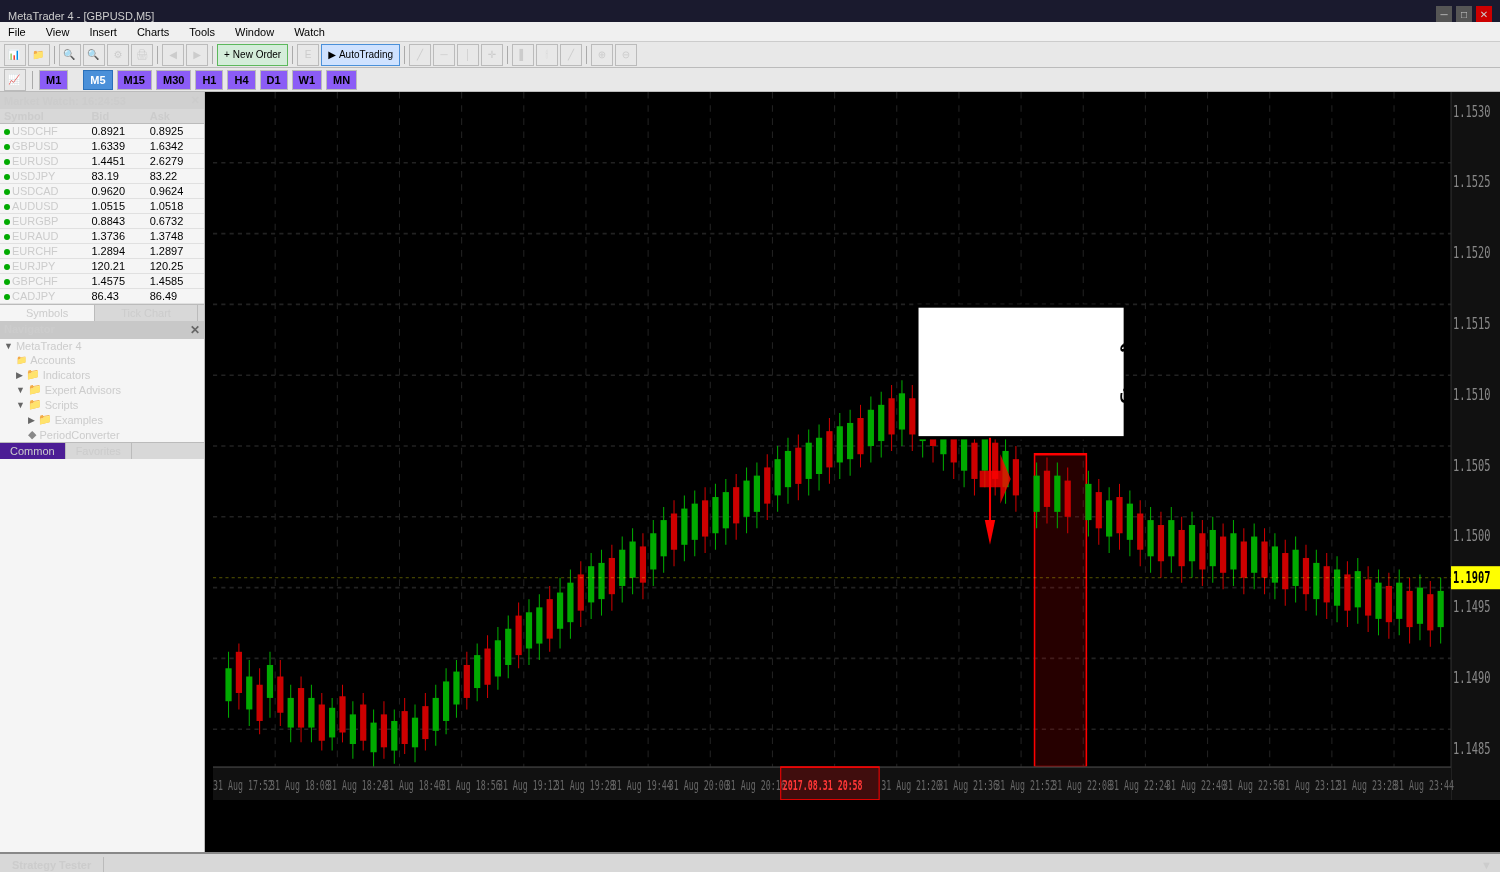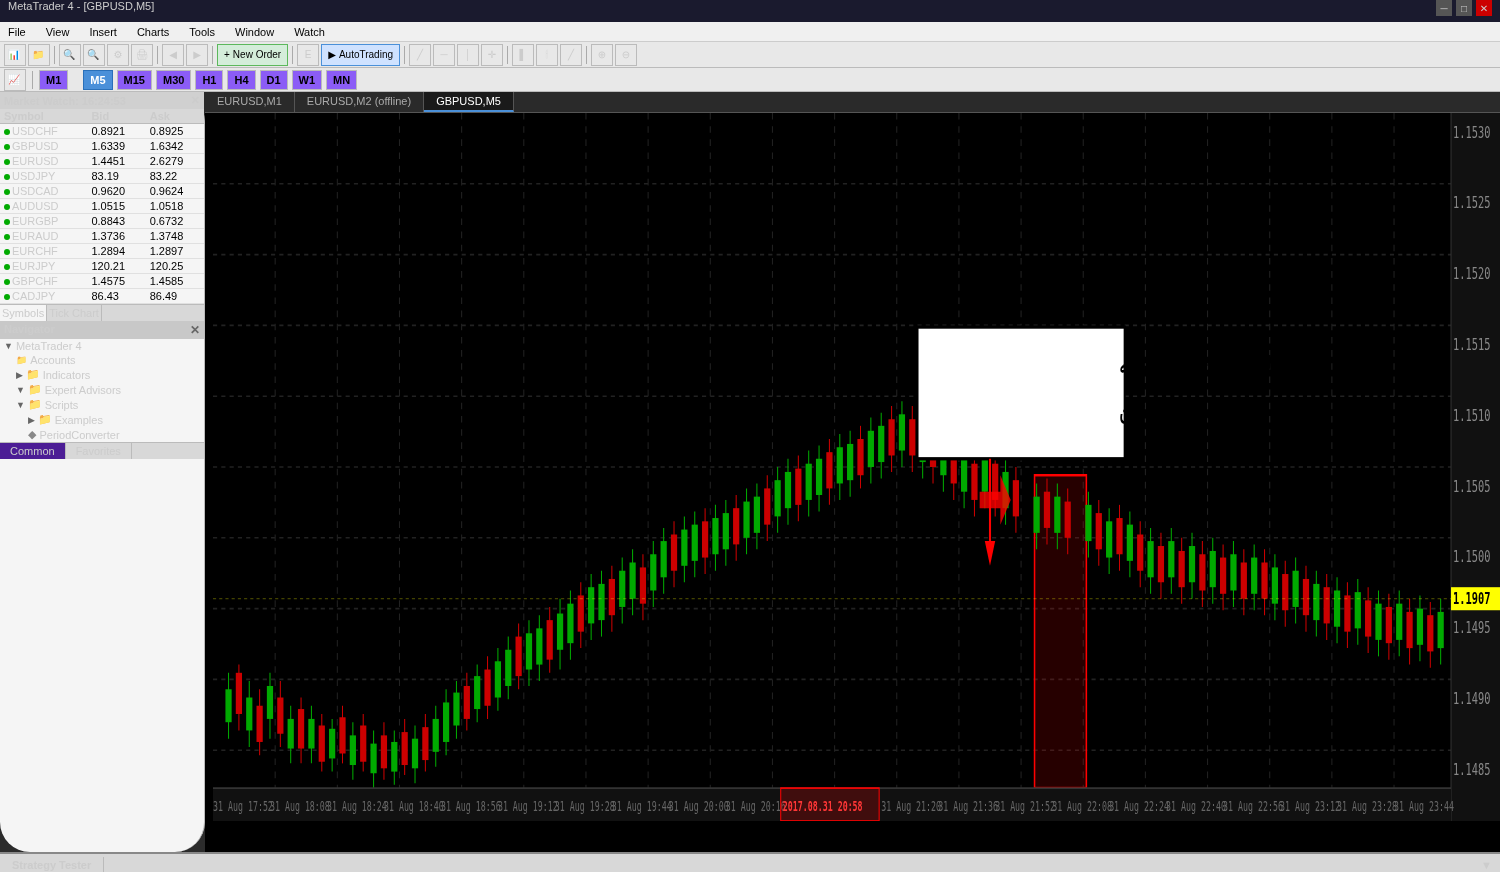--- a/index.html
+++ b/index.html
@@ -1,19 +1,19 @@
 <!DOCTYPE html>
 <html><head>
   <meta charset="utf-8">
   <style>
     * { box-sizing: border-box; margin: 0; padding: 0; }
     body { font-family: 'Segoe UI', Tahoma, sans-serif; font-size: 11px; background: #2b2b2b; color: #ccc; overflow: hidden; width: 1500px; height: 872px; }
     
     
-    #titlebar { background: #1a1a2e; color: #ccc; height: 22px; display: flex; align-items: flex-start; padding: 0 8px; justify-content: space-between; }
+    #titlebar { background: #1a1a2e; color: #ccc; height: 22px; display: flex; align-items: flex-end; padding: 0 8px; justify-content: space-between; }
     #titlebar .controls { display: flex; gap: 4px; }
     #titlebar .ctrl-btn { width: 16px; height: 16px; background: #555; display: flex; align-items: center; justify-content: center; font-size: 10px; cursor: pointer; color: #ccc; }
     #titlebar .ctrl-btn.close { background: #c00; }
 
     
     #menubar { background: #f0f0f0; color: #000; height: 20px; display: flex; align-items: center; padding: 0 4px; gap: 12px; border-bottom: 1px solid #ccc; }
     #menubar span { font-size: 11px; cursor: pointer; padding: 0 4px; }
 
     
     #toolbar { background: #e8e8e8; height: 26px; display: flex; align-items: center; padding: 0 4px; gap: 2px; border-bottom: 1px solid #bbb; }
@@ -24,36 +24,36 @@
 
     
     #toolbar2 { background: #e8e8e8; height: 24px; display: flex; align-items: center; padding: 0 4px; gap: 4px; border-bottom: 1px solid #bbb; }
     .tb2-btn { height: 20px; padding: 0 6px; background: #8b5cf6; border: 1px solid #bbb; font-size: 11px; cursor: pointer; font-weight: bold; }
     .tb2-active { background: #4a90d9; color: white; border-color: #2a70b9; margin-left: 11px; }
 
     
     #main { display: flex; height: calc(872px - 22px - 20px - 26px - 24px - 20px); }
 
     
-    #left-panel { width: 205px; background: #f5f5f5; border-right: 1px solid #bbb; display: flex; flex-direction: column; border-radius: 30px; }
+    #left-panel { width: 205px; background: #f5f5f5; border-right: 1px solid #bbb; display: flex; flex-direction: column; }
     
     
     #market-watch { flex: 0 0 auto; }
     #mw-header { background: #d0d0d0; padding: 2px 4px; font-weight: bold; font-size: 11px; display: flex; justify-content: space-between; align-items: center; }
     #mw-table { width: 100%; border-collapse: collapse; font-size: 11px; }
     #mw-table th { background: #d8d8d8; padding: 1px 4px; text-align: left; border-bottom: 1px solid #bbb; }
     #mw-table td { padding: 1px 4px; border-bottom: 1px solid #e0e0e0; }
     .dot { width: 6px; height: 6px; border-radius: 50%; background: #888; display: inline-block; margin-right: 2px; }
     .dot-green { background: #00aa00; }
     .bid { color: #000; }
     .ask { color: #000; }
 
     
     #mw-tabs { display: flex; background: #d8d8d8; border-top: 1px solid #bbb; }
-    #mw-tabs span { padding: 2px 2px; cursor: pointer; font-size: 11px; border-right: 1px solid #bbb; }
+    #mw-tabs span { padding: 2px 26px; cursor: pointer; font-size: 11px; border-right: 1px solid #bbb; }
     #mw-tabs span.active { background: #f5f5f5; }
 
     
     #navigator { flex: 1; overflow: auto; }
     #nav-header { background: #c8c8c8; padding: 2px 4px; font-weight: bold; font-size: 11px; display: flex; justify-content: space-between; }
     .nav-item { padding: 1px 4px; font-size: 11px; cursor: pointer; display: flex; align-items: center; gap: 3px; }
     .nav-indent1 { padding-left: 16px; }
     .nav-indent2 { padding-left: 28px; }
     .nav-tree-icon { font-size: 9px; color: #666; }
     .nav-folder { color: #e8a000; }
@@ -309,25 +309,20 @@
         </div>
       </div>
       <div id="nav-bottom-tabs">
         <span class="active">Common</span>
         <span>Favorites</span>
       </div>
     </div>
   </div>
 
   <div id="chart-container">
-    <div id="chart-tabs">
-      <div class="chart-tab">EURUSD,M1</div>
-      <div class="chart-tab">EURUSD,M2 (offline)</div>
-      <div class="chart-tab active">GBPUSD,M5</div>
-    </div>
     <div id="chart-canvas">
       
       <svg id="chart-svg" viewBox="0 0 1250 430" preserveAspectRatio="none" xmlns="http://www.w3.org/2000/svg">
 
         <rect width="1250" height="430" fill="#000"></rect>
 
         <line x1="0" y1="43" x2="1195" y2="43" stroke="#222" stroke-width="1" stroke-dasharray="4,4"></line>
         <line x1="0" y1="86" x2="1195" y2="86" stroke="#222" stroke-width="1" stroke-dasharray="4,4"></line>
         <line x1="0" y1="129" x2="1195" y2="129" stroke="#222" stroke-width="1" stroke-dasharray="4,4"></line>
         <line x1="0" y1="172" x2="1195" y2="172" stroke="#222" stroke-width="1" stroke-dasharray="4,4"></line>

